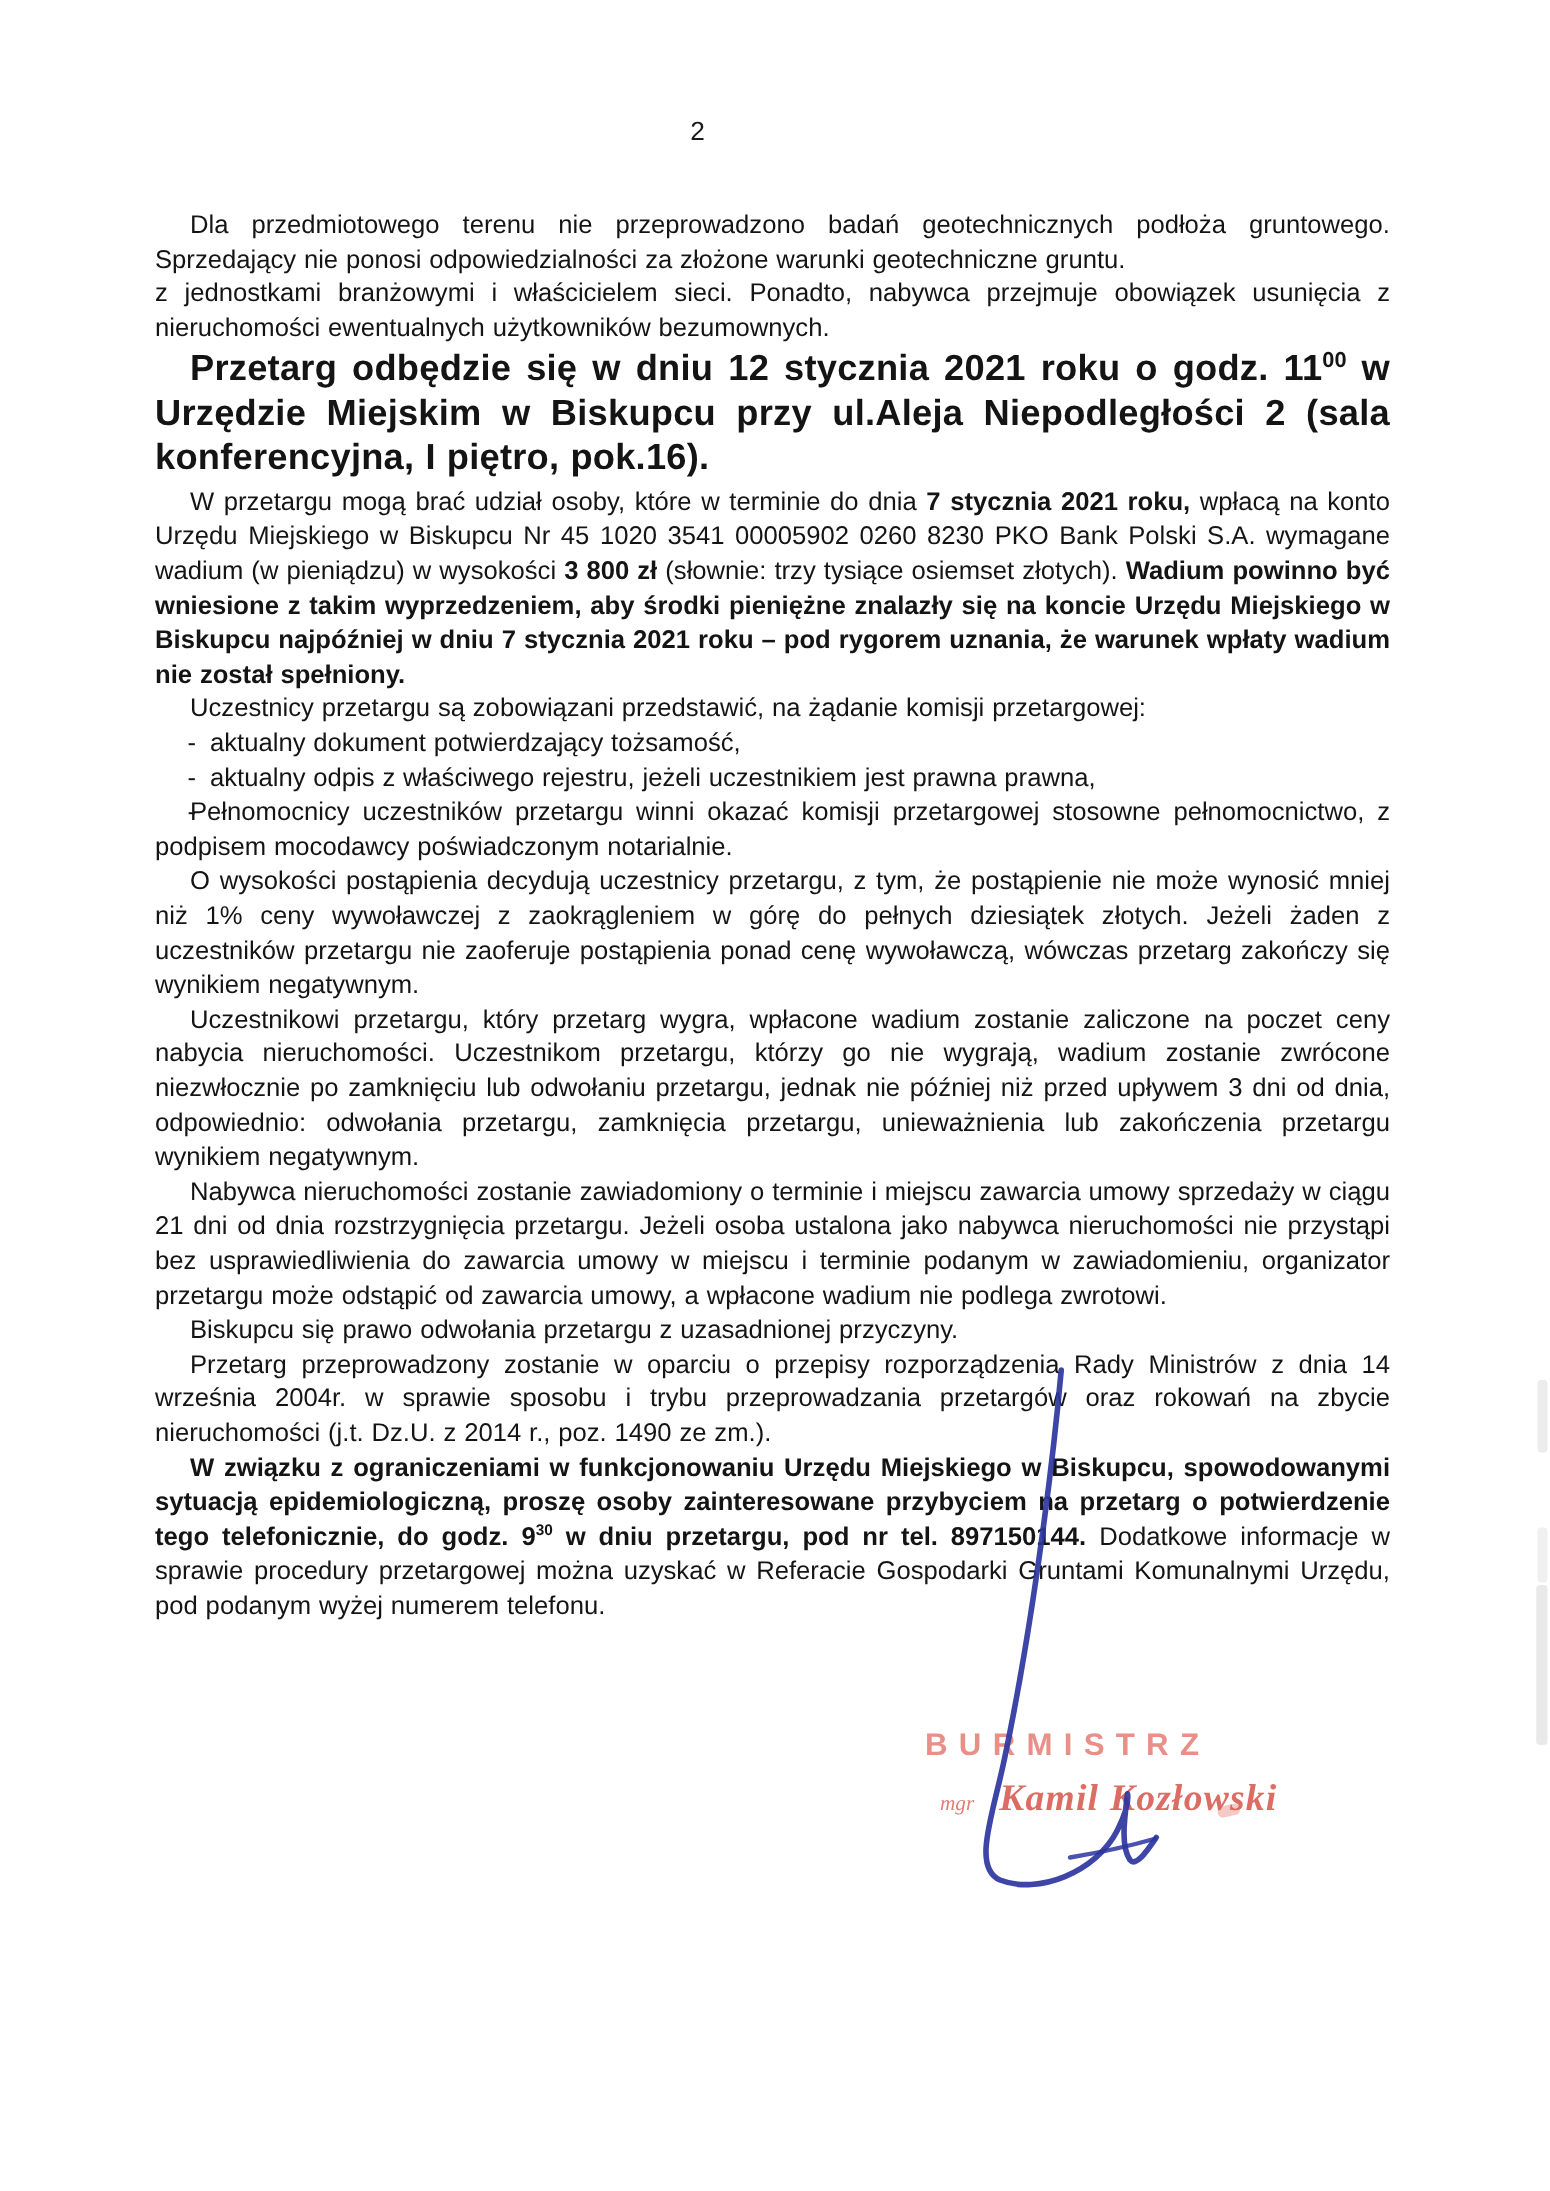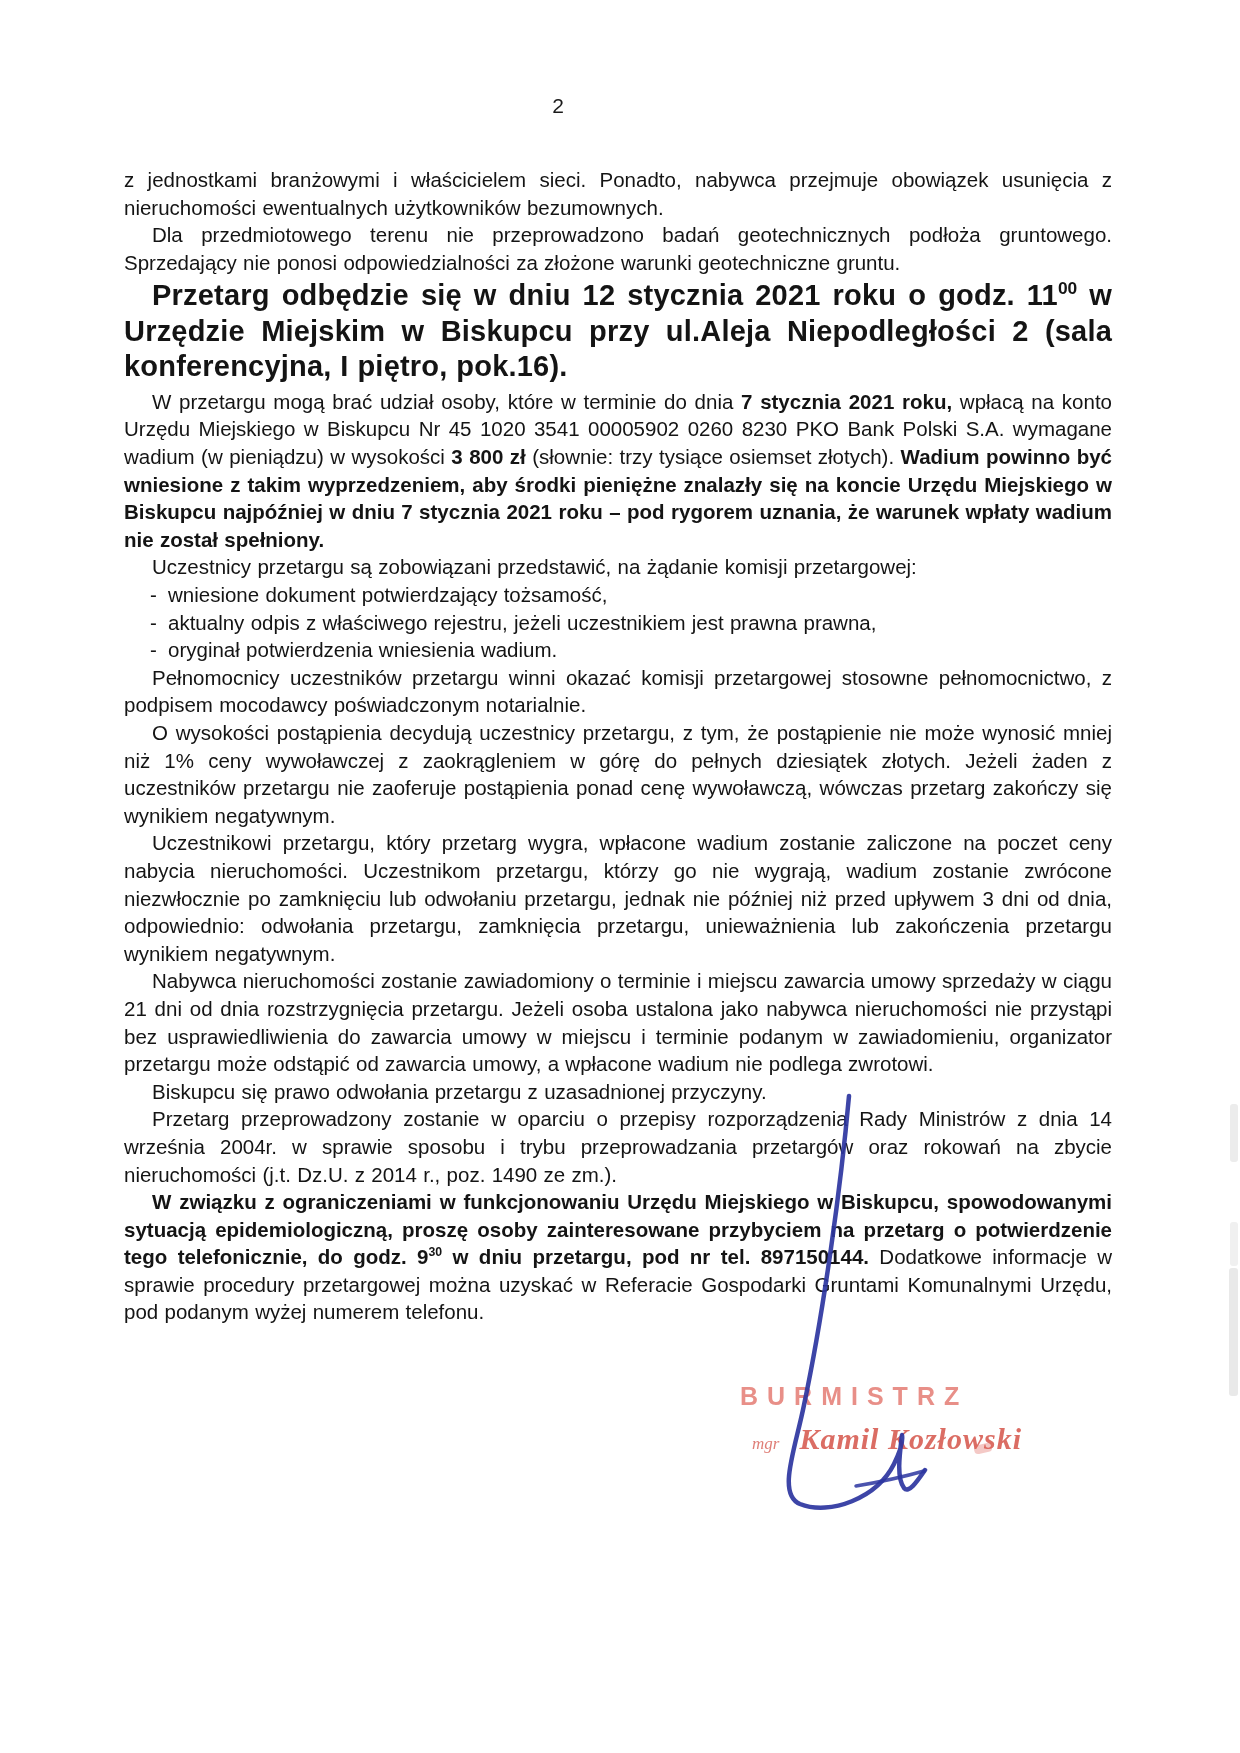--- a/index.html
+++ b/index.html
@@ -61,28 +61,28 @@
   .a3{left:1229px;top:1268px;width:9px;height:128px;background:#e9e9e9;}
 </style>
 </head>
 <body>
 
 <div class="page">
 
   <div class="pageno">2</div>
 
   <div class="content" id="doc-body">
+      <p class="body indent"><span>Dla przedmiotowego terenu nie przeprowadzono badań geotechnicznych podłoża gruntowego. Sprzedający nie ponosi odpowiedzialności za złożone warunki geotechniczne gruntu.</span></p>
       <p class="body"><span>z jednostkami branżowymi i właścicielem sieci. Ponadto, nabywca przejmuje obowiązek usunięcia z nieruchomości ewentualnych użytkowników bezumownych.</span></p>
-      <p class="body indent"><span>Dla przedmiotowego terenu nie przeprowadzono badań geotechnicznych podłoża gruntowego. Sprzedający nie ponosi odpowiedzialności za złożone warunki geotechniczne gruntu.</span></p>
       <p class="heading"><b>Przetarg odbędzie się w dniu 12 stycznia 2021 roku o godz. 11</b><b><sup>00</sup></b><b> w Urzędzie Miejskim w Biskupcu przy ul.Aleja Niepodległości 2 (sala konferencyjna, I piętro, pok.16).</b></p>
       <p class="body indent"><span>W przetargu mogą brać udział osoby, które w terminie do dnia </span><b>7 stycznia 2021 roku,</b><span> wpłacą na konto Urzędu Miejskiego w Biskupcu Nr 45 1020 3541 00005902 0260 8230 PKO Bank Polski S.A. wymagane wadium (w pieniądzu) w wysokości </span><b>3 800 zł</b><span> (słownie: trzy tysiące osiemset złotych). </span><b>Wadium powinno być wniesione z takim wyprzedzeniem, aby środki pieniężne znalazły się na koncie Urzędu Miejskiego w Biskupcu najpóźniej w dniu 7 stycznia 2021 roku – pod rygorem uznania, że warunek wpłaty wadium nie został spełniony.</b></p>
       <p class="body indent"><span>Uczestnicy przetargu są zobowiązani przedstawić, na żądanie komisji przetargowej:</span></p>
-      <p class="list"><span class="dash">-</span><span>wniesione dokument potwierdzający tożsamość,</span></p>
+      <p class="list"><span class="dash">-</span><span>aktualny dokument potwierdzający tożsamość,</span></p>
       <p class="list"><span class="dash">-</span><span>aktualny odpis z właściwego rejestru, jeżeli uczestnikiem jest prawna prawna,</span></p>
-      <p class="list"><span class="dash">-</span><span>oryginał potwierdzenia wniesienia wadium.</span></p>
+      <p class="list"><span class="dash">-</span></p>
       <p class="body indent"><span>Pełnomocnicy uczestników przetargu winni okazać komisji przetargowej stosowne pełnomocnictwo, z podpisem mocodawcy poświadczonym notarialnie.</span></p>
       <p class="body indent"><span>O wysokości postąpienia decydują uczestnicy przetargu, z tym, że postąpienie nie może wynosić mniej niż 1% ceny wywoławczej z zaokrągleniem w górę do pełnych dziesiątek złotych. Jeżeli żaden z uczestników przetargu nie zaoferuje postąpienia ponad cenę wywoławczą, wówczas przetarg zakończy się wynikiem negatywnym.</span></p>
       <p class="body indent"><span>Uczestnikowi przetargu, który przetarg wygra, wpłacone wadium zostanie zaliczone na poczet ceny nabycia nieruchomości. Uczestnikom przetargu, którzy go nie wygrają, wadium zostanie zwrócone niezwłocznie po zamknięciu lub odwołaniu przetargu, jednak nie później niż przed upływem 3 dni od dnia, odpowiednio: odwołania przetargu, zamknięcia przetargu, unieważnienia lub zakończenia przetargu wynikiem negatywnym.</span></p>
       <p class="body indent"><span>Nabywca nieruchomości zostanie zawiadomiony o terminie i miejscu zawarcia umowy sprzedaży w ciągu 21 dni od dnia rozstrzygnięcia przetargu. Jeżeli osoba ustalona jako nabywca nieruchomości nie przystąpi bez usprawiedliwienia do zawarcia umowy w miejscu i terminie podanym w zawiadomieniu, organizator przetargu może odstąpić od zawarcia umowy, a wpłacone wadium nie podlega zwrotowi.</span></p>
       <p class="body indent"><span>Biskupcu się prawo odwołania przetargu z uzasadnionej przyczyny.</span></p>
       <p class="body indent"><span>Przetarg przeprowadzony zostanie w oparciu o przepisy rozporządzenia Rady Ministrów z dnia 14 września 2004r. w sprawie sposobu i trybu przeprowadzania przetargów oraz rokowań na zbycie nieruchomości (j.t. Dz.U. z 2014 r., poz. 1490 ze zm.).</span></p>
       <p class="body indent"><b>W związku z ograniczeniami w funkcjonowaniu Urzędu Miejskiego w Biskupcu, spowodowanymi sytuacją epidemiologiczną, proszę osoby zainteresowane przybyciem na przetarg o potwierdzenie tego telefonicznie, do godz. 9</b><b><sup>30</sup></b><b> w dniu przetargu, pod nr tel. 897150144.</b><span> Dodatkowe informacje w sprawie procedury przetargowej można uzyskać w Referacie Gospodarki Gruntami Komunalnymi Urzędu, pod podanym wyżej numerem telefonu.</span></p>
     </div>
 
   <div class="stamp-title">BURMISTRZ</div>

